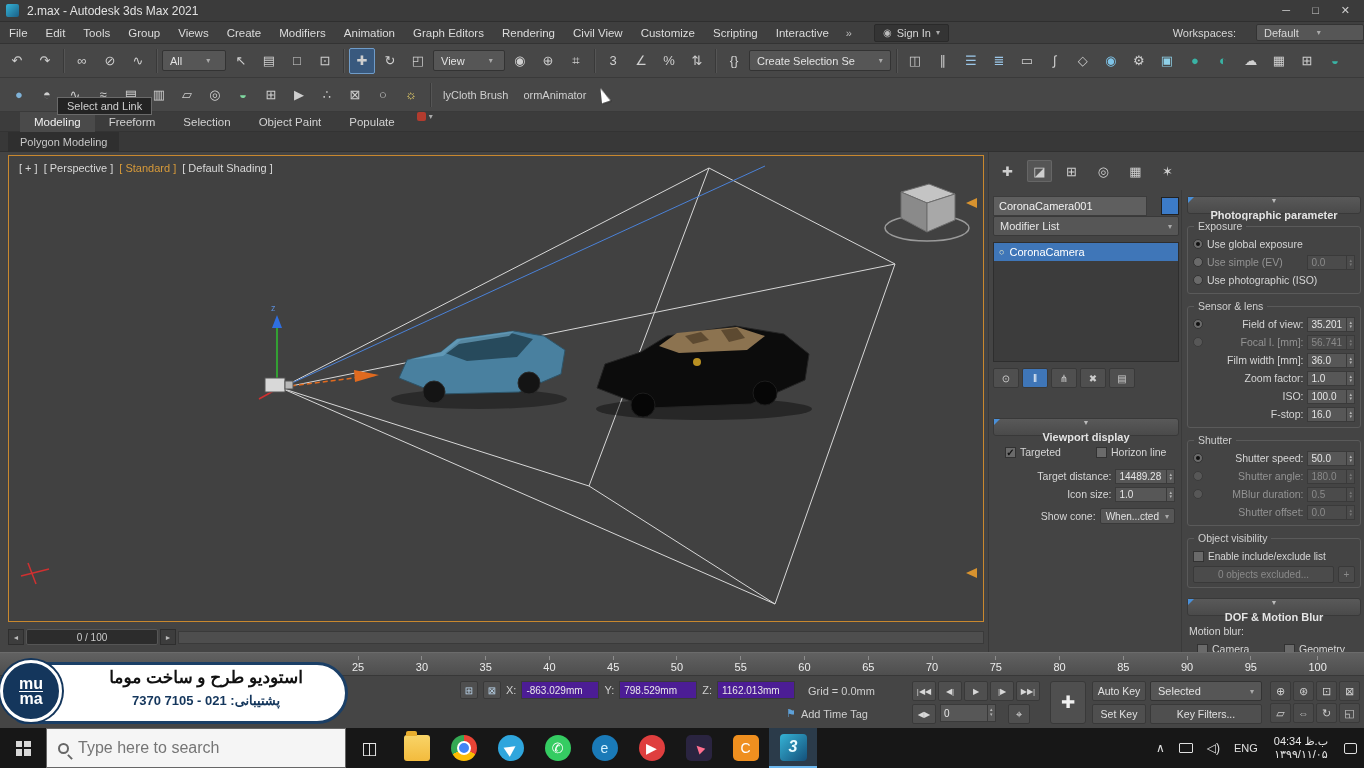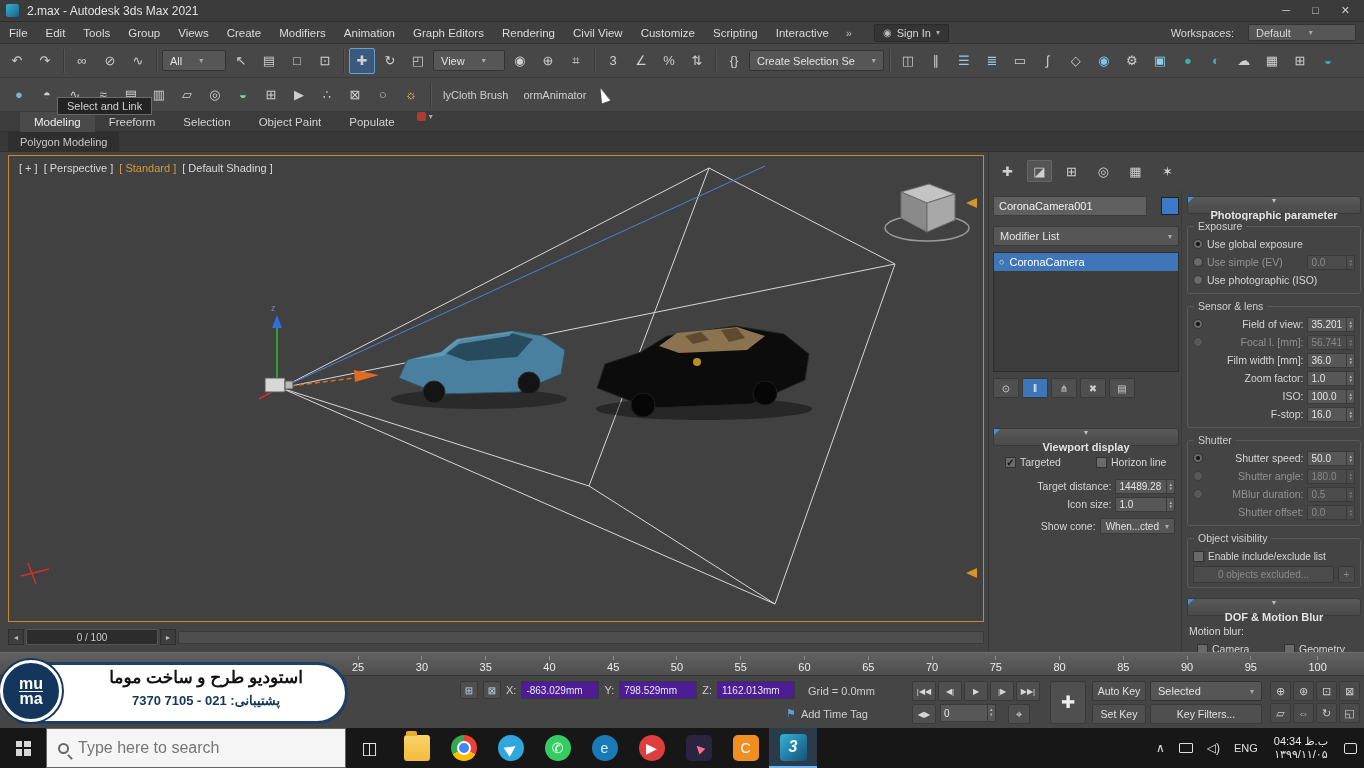--- a/index.html
+++ b/index.html
@@ -14,32 +14,32 @@
   .win-btns { margin-left:auto; display:flex; gap:22px; padding-right:8px; color:#cfcfcf; font-size:11px; }
   .win-btns span { cursor:default; }
 
   
   .menubar { position:absolute; top:22px; left:0; width:100%; height:22px; background:#3f3f3f; display:flex; align-items:center; border-bottom:1px solid #333; }
   .menu-item { padding:0 9px; font-size:11.5px; color:#dcdcdc; height:22px; line-height:22px; }
   .menu-overflow { padding:0 8px; color:#bbb; }
   .signin-box { display:flex; align-items:center; gap:5px; background:#343434; border:1px solid #2a2a2a; height:18px; padding:0 8px; margin-left:14px; border-radius:2px; }
   .person-glyph { font-size:10px; color:#bbb; }
   .caret { font-size:8px; color:#aaa; }
-  .workspaces { margin-left:auto; display:flex; align-items:center; gap:14px; padding-right:8px; }
+  .workspaces { margin-left:auto; display:flex; align-items:center; gap:20px; padding-right:0; }
   .ws-select { display:flex; align-items:center; gap:18px; background:#565656; border:1px solid #333; height:17px; padding:0 7px; border-radius:2px; min-width:108px; }
 
   
   .toolbar1 { position:absolute; top:44px; left:0; width:100%; height:34px; background:#474747; border-bottom:1px solid #3a3a3a; display:flex; align-items:center; padding:0 4px; gap:2px; }
   .toolbar2 { position:absolute; top:78px; left:0; width:100%; height:34px; background:#474747; border-bottom:1px solid #3a3a3a; display:flex; align-items:center; padding:0 6px; gap:3px; }
   .tb-group { display:flex; gap:2px; align-items:center; }
   .tb-icon { width:26px; height:26px; border-radius:2px; display:grid; place-items:center; background:transparent; }
   .tb-icon .g { font-size:13px; color:var(--fg,#cfcfcf); line-height:1; }
   .tb-icon.active { background:#39597e; border:1px solid #6f9cc9; }
   .tb-sep { width:1px; height:24px; background:#393939; margin:0 3px; box-shadow:1px 0 0 #555; }
-  .tb-select { height:21px; background:#565656; border:1px solid #333; border-radius:2px; display:flex; align-items:center; gap:17px; padding:0 7px; font-size:11px; color:#e2e2e2; }
+  .tb-select { height:21px; background:#565656; border:1px solid #333; border-radius:2px; display:flex; align-items:center; gap:24px; padding:0 7px; font-size:11px; color:#e2e2e2; }
   .tb-label { color:#cfcfcf; font-size:11px; padding:0 6px; }
   .mouse-cursor { width:0; height:0; border-right:9px solid transparent; border-bottom:15px solid #fff; transform:rotate(-18deg) skewX(-12deg); filter:drop-shadow(1px 1px 0 #222); margin-left:6px; }
 
   .tooltip { position:absolute; top:97px; left:57px; background:#232323; border:1px solid #6a6a6a; color:#d0d0d0; padding:2px 9px; font-size:11px; z-index:60; }
 
   
   .ribbonrow { position:absolute; top:112px; left:0; width:100%; height:20px; background:#3c3c3c; display:flex; align-items:flex-start; padding-left:20px; border-bottom:1px solid #333; }
   .ribbon-tab { padding:0 14px; height:20px; line-height:20px; color:#d2d2d2; font-size:11.5px; }
   .ribbon-tab.active { background:#4a4a4a; color:#f0f0f0; }
   .ribbon-config { display:flex; align-items:center; gap:3px; margin-left:8px; }
@@ -64,21 +64,21 @@
   .cp-tabs { position:absolute; left:6px; top:8px; display:flex; gap:7px; }
   .cp-tab { width:25px; height:22px; display:grid; place-items:center; border-radius:2px; font-size:13px; color:#cfcfcf; }
   .cp-tab.active { background:#555; box-shadow:inset 0 0 0 1px #666; }
   .cp-split { position:absolute; left:192px; top:38px; bottom:0; width:1px; background:#3a3a3a; }
   .cp-left { position:absolute; left:4px; top:44px; width:186px; }
   .cp-right { position:absolute; left:198px; top:44px; width:174px; }
 
   .obj-name-row { display:flex; align-items:center; gap:14px; }
   .obj-name { flex:1; height:20px; background:#5f5f5f; border:1px solid #3c3c3c; color:#f2f2f2; font-size:11px; line-height:18px; padding:0 5px; }
   .color-swatch { width:18px; height:18px; background:#3c7bc8; border:1px solid #222; }
-  .mod-list { margin-top:10px; height:20px; background:#565656; border:1px solid #393939; border-radius:2px; display:flex; align-items:center; padding:0 6px; font-size:11px; color:#e6e6e6; }
+  .mod-list { height:20px; background:#565656; border:1px solid #393939; border-radius:2px; display:flex; align-items:center; padding:0 6px; font-size:11px; color:#e6e6e6; }
   .mod-list .caret { margin-left:auto; }
   .stack { margin-top:6px; height:120px; background:#3c3c3c; border:1px solid #2e2e2e; }
   .stack-item { height:18px; display:flex; align-items:center; gap:5px; padding:0 5px; font-size:11px; color:#ddd; }
   .stack-item.active { background:#3f76b8; color:#fff; }
   .stack-item .bulb { font-size:9px; color:#f0eec8; }
   .stack-btns { display:flex; gap:3px; margin-top:6px; }
   .sbtn { width:26px; height:20px; background:#4f4f4f; border:1px solid #393939; border-radius:2px; display:grid; place-items:center; font-size:10px; color:#ccc; }
   .sbtn.active { background:#3f76b8; color:#fff; }
 
   .rollout-h { position:relative; height:18px; background:linear-gradient(#595959,#4a4a4a); border:1px solid #393939; border-radius:3px; display:flex; align-items:center; gap:5px; padding:0 6px; font-weight:bold; font-size:11px; color:#e4e4e4;flex-direction:column; }

